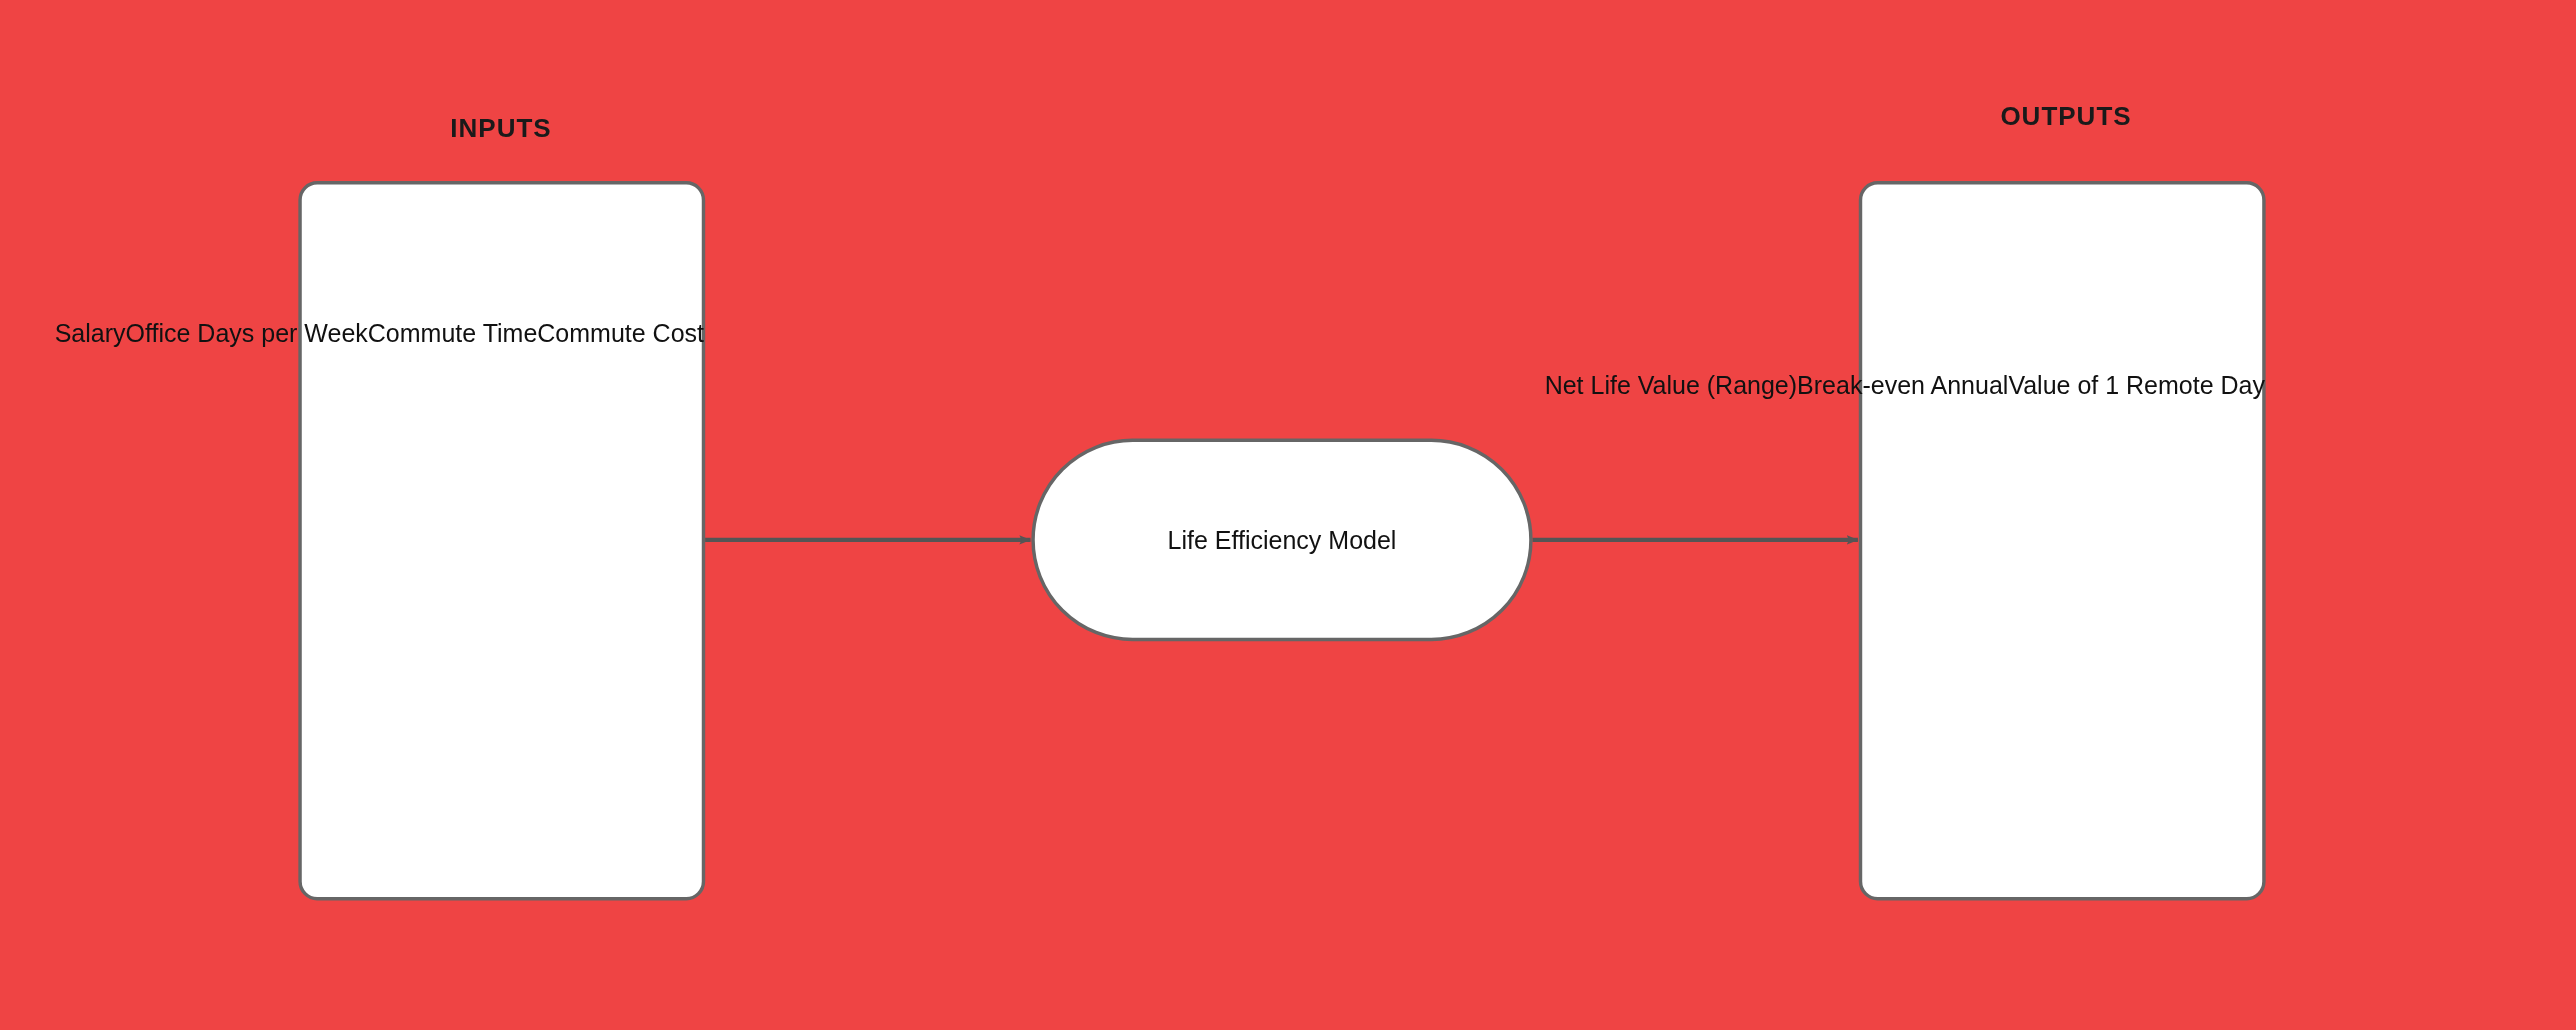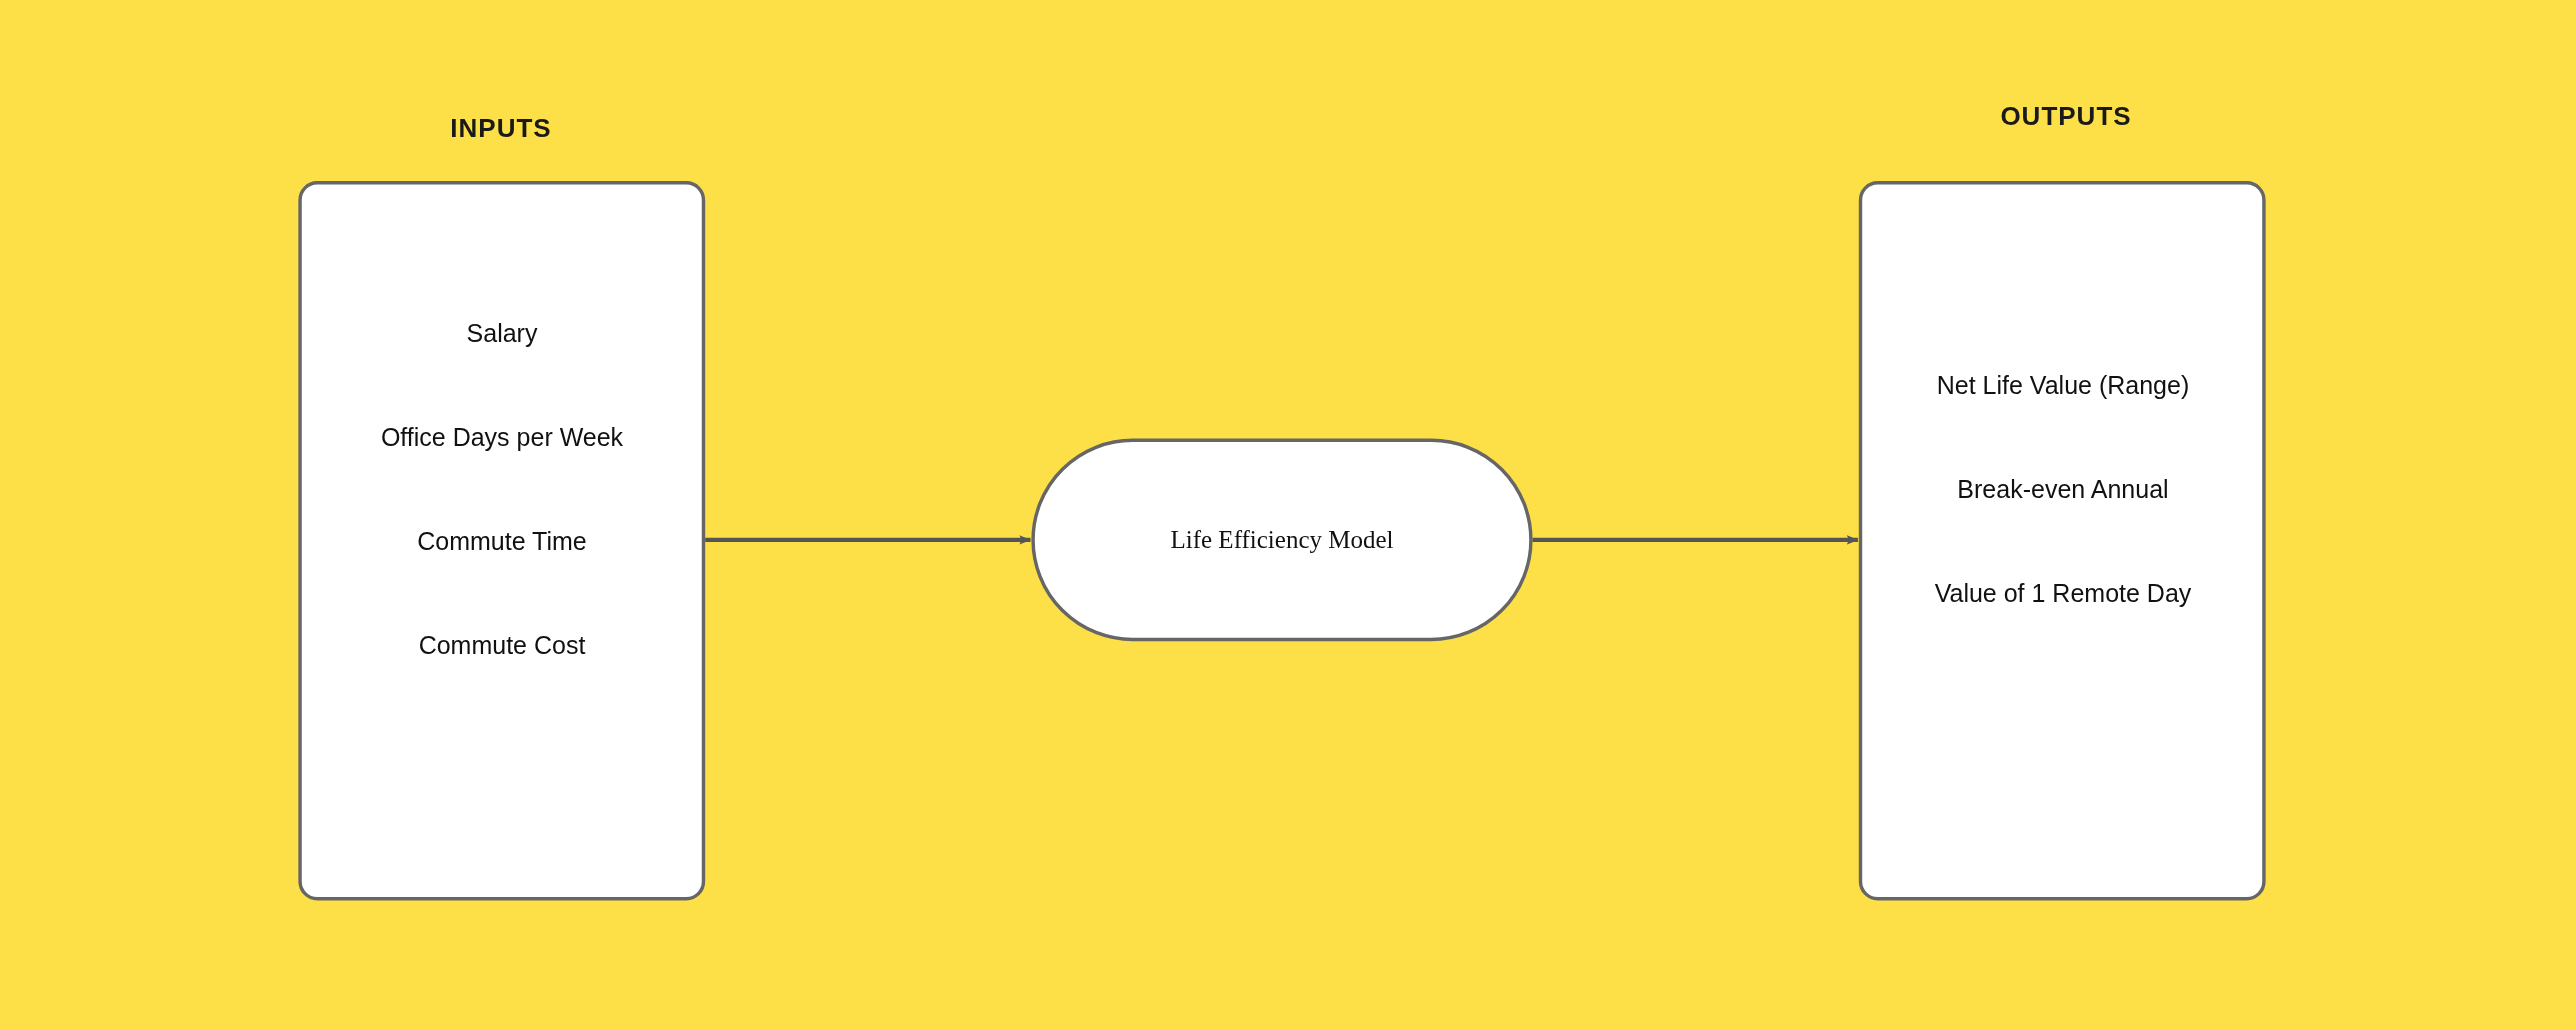--- a/index.html
+++ b/index.html
@@ -9,21 +9,21 @@
     background: #ffffff;
   }
   body {
     font-family: "Liberation Sans", sans-serif;
     color: #000000;
   }
   #canvas {
     position: relative;
     width: 2576px;
     height: 1030px;
-    background: #fde047;
+    background: #ef4444;
     overflow: hidden;
   }
   .diagram-svg {
     position: absolute;
     left: 0;
     top: 0;
     width: 2576px;
     height: 1030px;
   }
   
@@ -38,21 +38,21 @@
     white-space: nowrap;
     transform: translate(-50%, -50%);
   }
   #heading-inputs  { left: 501px;  top: 128px; }
   #heading-outputs { left: 2066px; top: 116px; }
 
   
   .panel-items {
     position: absolute;
     display: flex;
-    flex-direction: column;
+    flex-direction: row;
     align-items: center;
     justify-content: flex-end;
   }
   .panel-item {
     font-family: "Liberation Sans", sans-serif;
     font-size: 25px;
     line-height: 104px;
     height: 104px;
     color: #111111;
     white-space: nowrap;
@@ -67,21 +67,21 @@
     left: 1861px;
     top: 333px;
     width: 404px;
   }
   
   #model-label {
     position: absolute;
     left: 1282px;
     top: 540px;
     transform: translate(-50%, -50%);
-    font-family: Liberation Serif, serif;
+    font-family: Liberation Sans, sans-serif;
     font-size: 25px;
     color: #111111;
     white-space: nowrap;
     text-align: center;
   }
 </style>
 </head>
 <body>
 
 <div id="canvas">

